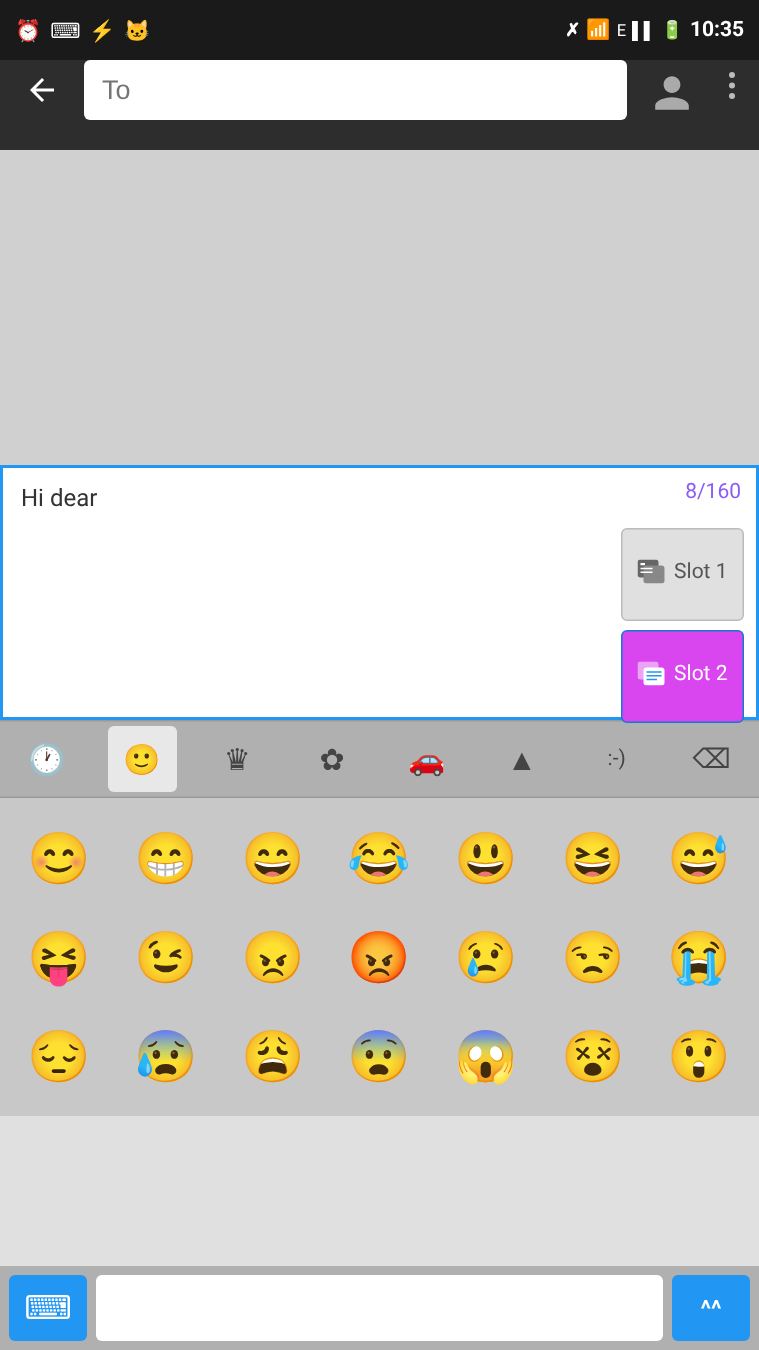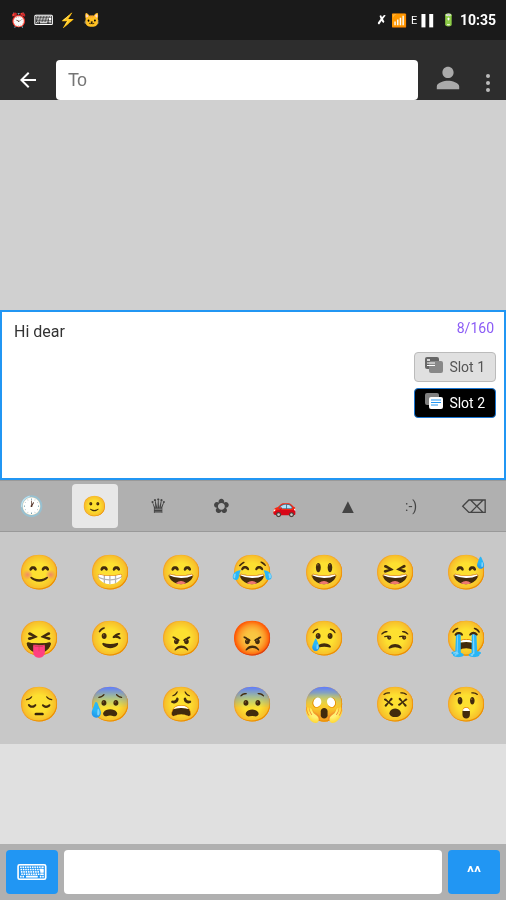--- a/index.html
+++ b/index.html
@@ -39,21 +39,21 @@
       font-size: 14px;
       color: white;
     }
 
     
     #top-bar {
       width: 506px;
       height: 60px;
       background: #2d2d2d;
       display: flex;
-      align-items: flex-end;
+      align-items: flex-start;
       padding: 0 8px;
       gap: 8px;
     }
     #back-button {
       color: white;
       font-size: 24px;
       cursor: pointer;
       padding: 8px;
       display: flex;
       align-items: center;
@@ -126,34 +126,33 @@
     .slot-buttons {
       position: absolute;
       right: 8px;
       top: 40px;
       display: flex;
       flex-direction: column;
       gap: 6px;
     }
     .slot-btn {
       display: flex;
-      align-items: center;
       gap: 4px;
-      padding: 4px 10px;
+      padding: 20px 10px;
       border-radius: 4px;
       font-size: 14px;
       cursor: pointer;
       border: 1px solid #bbb;
     }
     .slot-btn-1 {
       background: #e0e0e0;
       color: #555;
     }
     .slot-btn-2 {
-      background: #000000;
+      background: #d946ef;
       color: white;
       border: 1px solid #1976D2;
     }
     .slot-icon {
       font-size: 16px;
     }
 
     
     #keyboard-toolbar {
       width: 506px;

